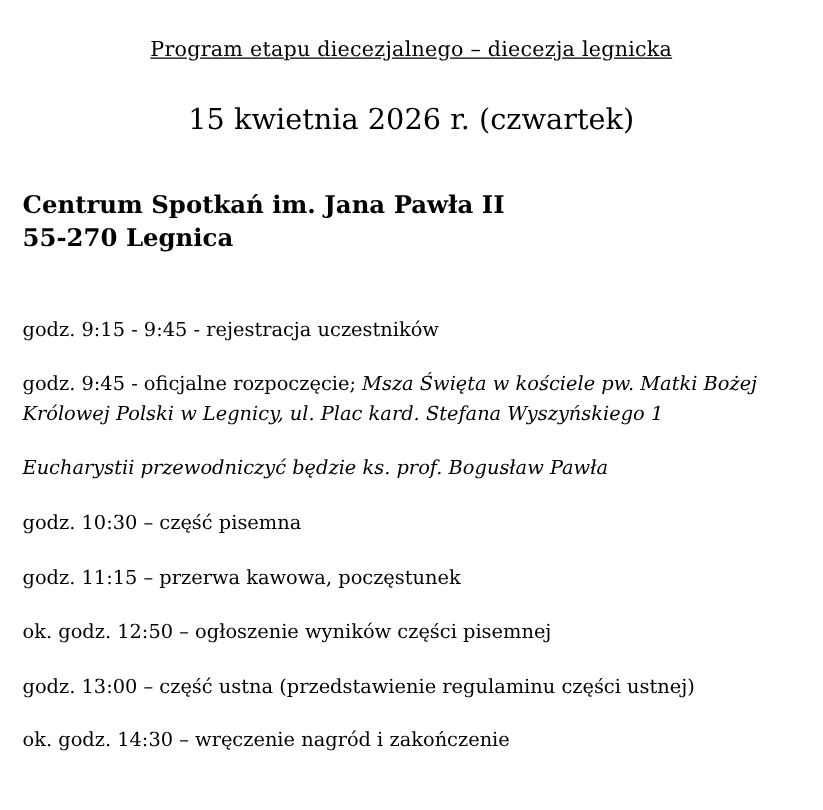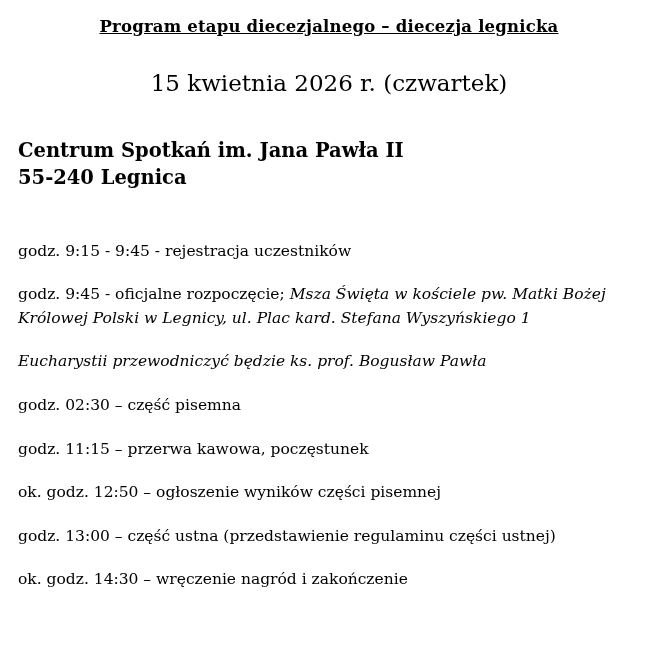--- a/index.html
+++ b/index.html
@@ -14,23 +14,23 @@
     font-family: "DejaVu Serif", "Liberation Serif", serif;
     color: #000000;
   }
   .page {
     box-sizing: border-box;
     width: 658px;
     height: 648px;
     padding: 14px 18px 10px 18px;
   }
   .doc-title {
-    margin: 3px;
+    margin: 16px;
     font-size: 16.5px;
-    font-weight: bold;
+    font-weight: normal;
     text-align: center;
     text-decoration: underline;
     letter-spacing: 0.2px;
   }
   .date-heading {
     margin: 34px 0 0 0;
     font-size: 23px;
     font-weight: normal;
     text-align: center;
   }
@@ -59,31 +59,31 @@
 <body>
 
 <div class="page">
 
   <h1 class="doc-title">Program etapu diecezjalnego – diecezja legnicka</h1>
 
   <h2 class="date-heading">15 kwietnia 2026 r. (czwartek)</h2>
 
   <div class="venue">
     <div>Centrum Spotkań im. Jana Pawła II</div>
-    <div>55-240 Legnica</div>
+    <div>55-270 Legnica</div>
   </div>
 
   <div class="schedule">
     <p><span>godz. 9:15 - 9:45 - rejestracja uczestników</span><em></em></p>
 
     <p><span>godz. 9:45 - oficjalne rozpoczęcie; </span><em>Msza Święta w kościele pw. Matki Bożej Królowej Polski w Legnicy, ul. Plac kard. Stefana Wyszyńskiego 1</em></p>
 
     <p><span></span><em>Eucharystii przewodniczyć będzie ks. prof. Bogusław Pawła</em></p>
 
-    <p><span>godz. 02:30 – część pisemna</span><em></em></p>
+    <p><span>godz. 10:30 – część pisemna</span><em></em></p>
 
     <p><span>godz. 11:15 – przerwa kawowa, poczęstunek</span><em></em></p>
 
     <p><span>ok. godz. 12:50 – ogłoszenie wyników części pisemnej</span><em></em></p>
 
     <p><span>godz. 13:00 – część ustna (przedstawienie regulaminu części ustnej)</span><em></em></p>
 
     <p><span>ok. godz. 14:30 – wręczenie nagród i zakończenie</span><em></em></p>
   </div>
 

